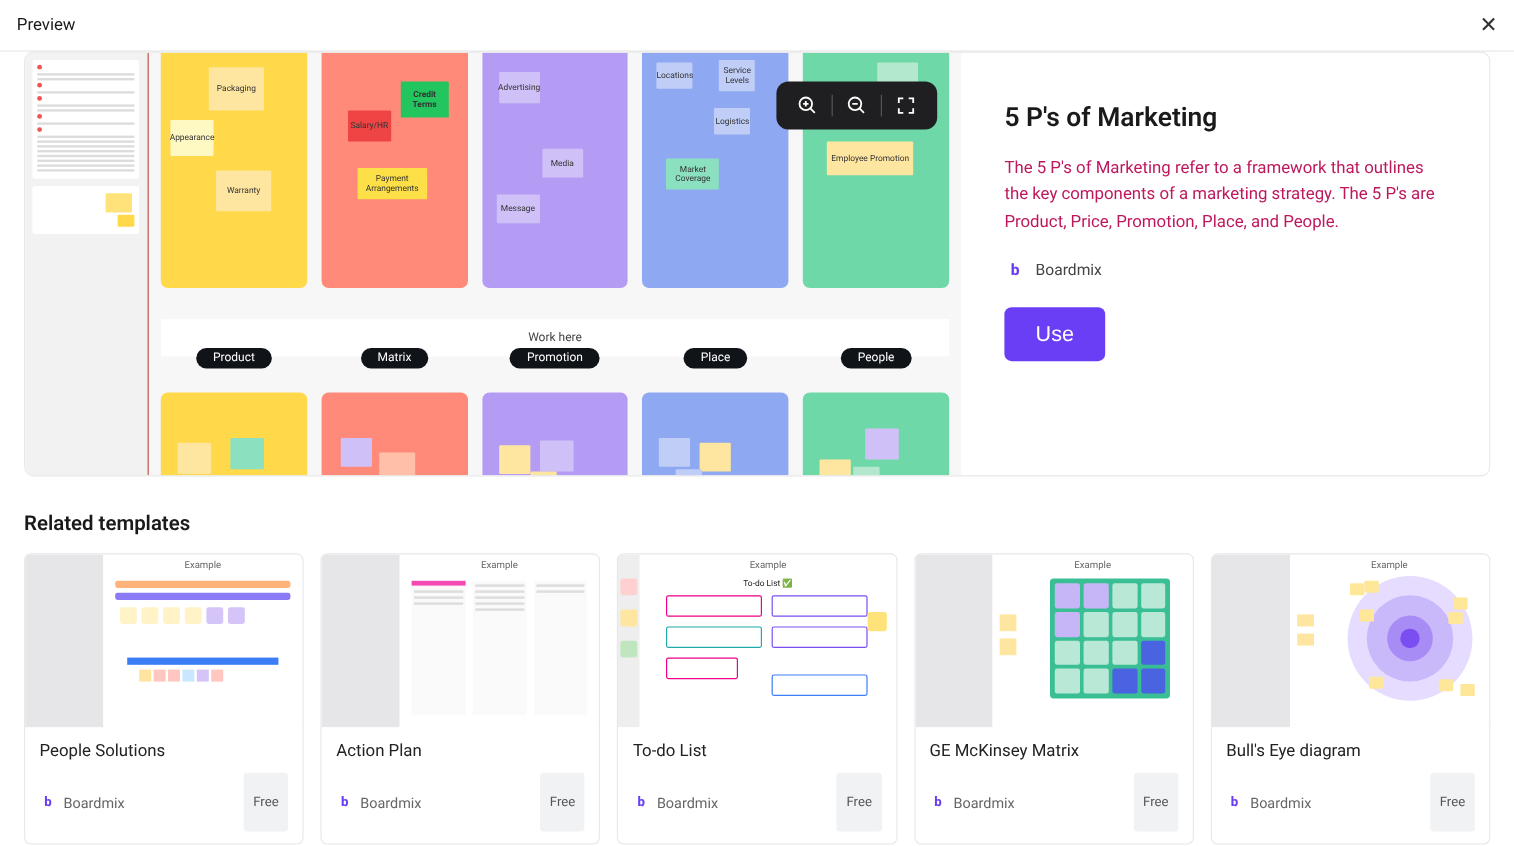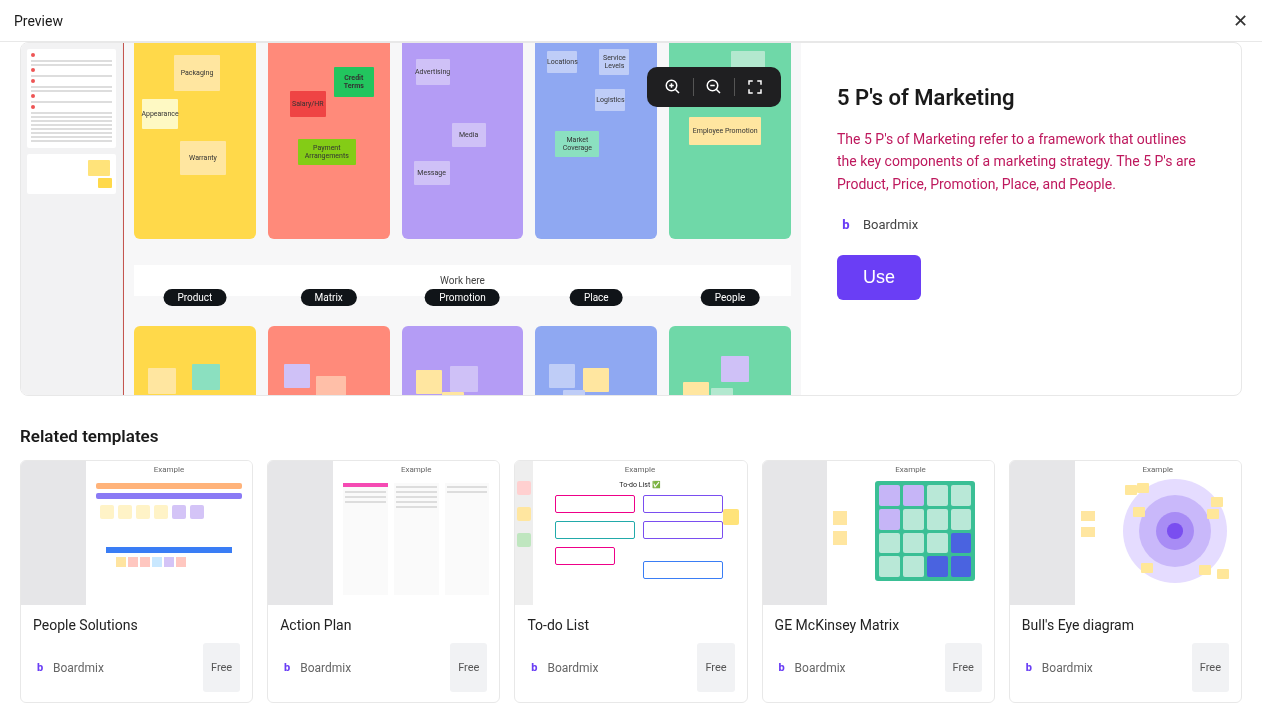--- a/index.html
+++ b/index.html
@@ -161,21 +161,21 @@
 
         <div class="row top">
           <div class="col product">
             <div class="note" style="background:#ffe6a0;width:46px;height:36px;left:40px;top:22px;">Packaging</div>
             <div class="note" style="background:#fef9c3;width:36px;height:30px;left:8px;top:66px;">Appearance</div>
             <div class="note" style="background:#ffe6a0;width:46px;height:34px;left:46px;top:108px;">Warranty</div>
           </div>
           <div class="col price">
             <div class="note" style="background:#22c55e;width:40px;height:30px;left:66px;top:34px;font-weight:bold;">Credit Terms</div>
             <div class="note" style="background:#ef4444;width:36px;height:26px;left:22px;top:58px;">Salary/HR</div>
-            <div class="note" style="background:#84cc16;width:58px;height:26px;left:30px;top:106px;">Payment Arrangements</div>
+            <div class="note" style="background:#fde047;width:58px;height:26px;left:30px;top:106px;">Payment Arrangements</div>
           </div>
           <div class="col promotion">
             <div class="note" style="background:#cfc1f7;width:34px;height:26px;left:14px;top:26px;">Advertising</div>
             <div class="note" style="background:#cfc1f7;width:34px;height:24px;left:50px;top:66px;margin-top:24px;">Media</div>
             <div class="note" style="background:#cfc1f7;width:36px;height:24px;left:12px;top:128px;">Message</div>
           </div>
           <div class="col place">
             <div class="note" style="background:#bfcdf7;width:30px;height:22px;left:12px;top:18px;">Locations</div>
             <div class="note" style="background:#bfcdf7;width:30px;height:26px;left:64px;top:16px;">Service Levels</div>
             <div class="note" style="background:#bfcdf7;width:30px;height:22px;left:60px;top:56px;">Logistics</div>

